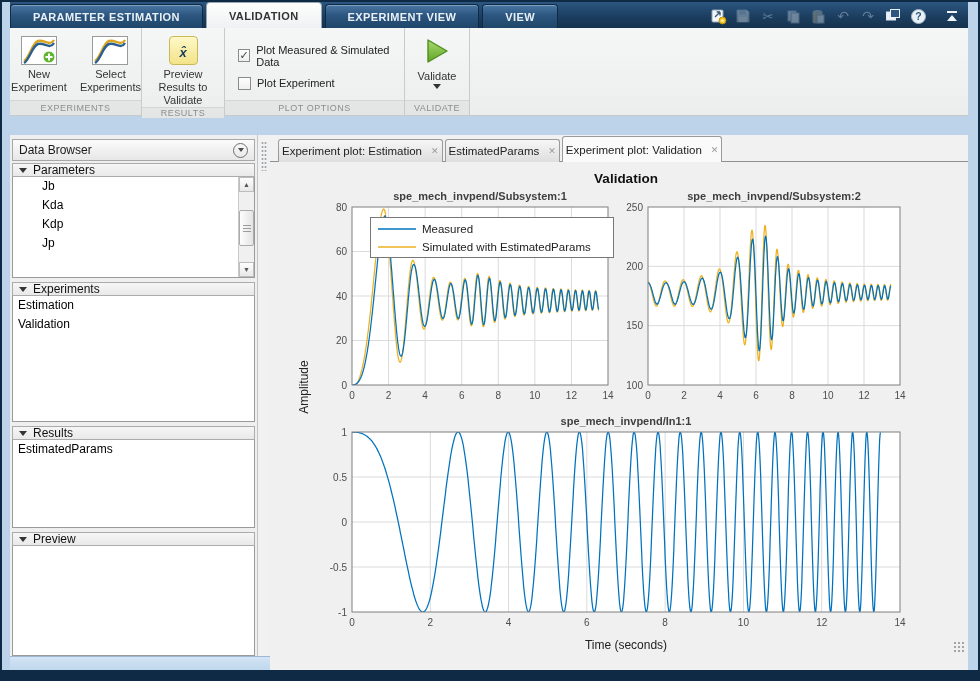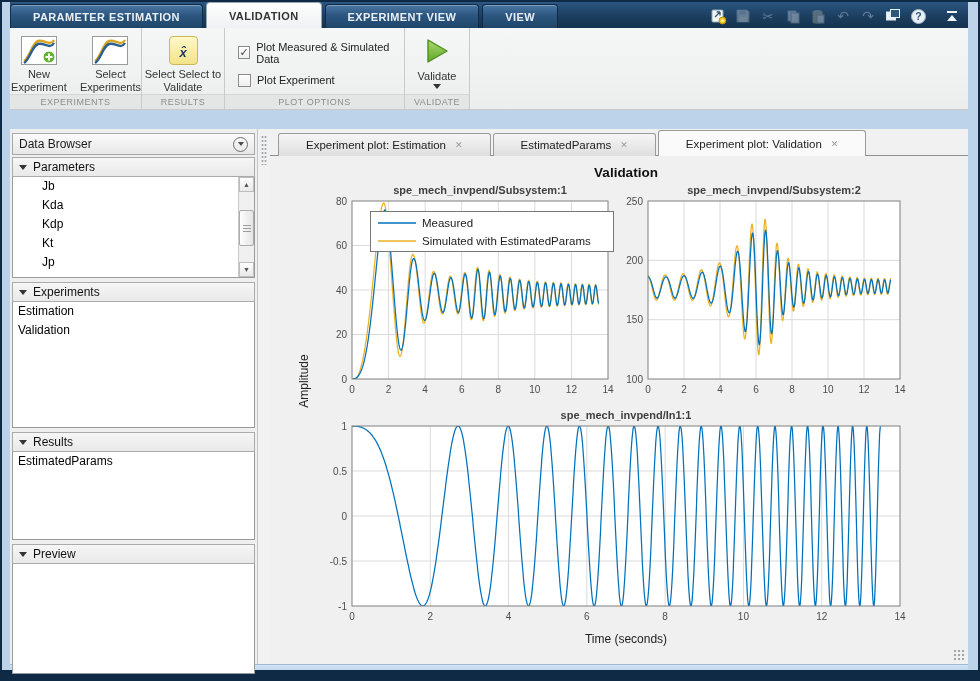--- a/index.html
+++ b/index.html
@@ -35,39 +35,39 @@
   .validate-btn { display:flex; flex-direction:column; align-items:center; gap:2px; padding-top:5px; }
   .validate-btn .blabel { font-size:11px; color:#333; }
   .caret { width:0; height:0; border-left:4px solid transparent; border-right:4px solid transparent; border-top:5px solid #333; }
 
   
   .main { height:535px; display:flex; background:#F1F1F1;margin-top:19px; }
   .sidebar { width:248px; background:#EFEFEF; padding:4px 2px 0 2px; border-right:1px solid #C5C5C5; }
   .db-header { height:22px; background:linear-gradient(180deg,#FBFBFB,#E7E7E7); border:1px solid #A8A8A8; display:flex; align-items:center; padding:0 6px; font-size:12px; color:#1A1A1A; margin-bottom:2px; }
   .db-menu { margin-left:auto; width:15px; height:15px; border:1px solid #6F6F6F; border-radius:50%; display:flex; align-items:center; justify-content:center; }
   .db-menu .tri { width:0; height:0; border-left:3px solid transparent; border-right:3px solid transparent; border-top:4px solid #4A4A4A; }
-  .sec-header { height:20px; background:linear-gradient(180deg,#F6F6F6,#E9E9E9); border:1px solid #ABABAB; display:flex; align-items:center; gap:6px; padding:0 6px; font-size:12px; color:#111; }
+  .sec-header { height:14px; background:linear-gradient(180deg,#F6F6F6,#E9E9E9); border:1px solid #ABABAB; display:flex; align-items:center; gap:6px; padding:0 6px; font-size:12px; color:#111; }
   .sec-header .tri { width:0; height:0; border-left:4px solid transparent; border-right:4px solid transparent; border-top:5px solid #333; }
   .sec-list { background:#FFF; border:1px solid #9A9A9A; border-top:none; overflow:hidden; position:relative; }
   .li { height:19px; line-height:19px; padding-left:5px; font-size:12px; color:#000; }
   .gap { height:4px; }
   .sb { position:absolute; right:0; top:0; bottom:0; width:16px; background:#F0F0F0; border-left:1px solid #C9C9C9; display:flex; flex-direction:column; }
   .sb .btn { height:15px; background:linear-gradient(180deg,#FDFDFD,#E8E8E8); border:1px solid #BDBDBD; display:flex; align-items:center; justify-content:center; font-size:7px; color:#555; }
   .sb .track { flex:1; position:relative; }
   .sb .thumb { position:absolute; left:0; right:0; top:18px; height:36px; background:linear-gradient(90deg,#FDFDFD,#E4E4E4); border:1px solid #ABABAB; border-radius:2px; display:flex; flex-direction:column; align-items:center; justify-content:center; gap:2px; }
   .sb .thumb i { display:block; width:8px; height:1px; background:#9B9B9B; }
 
   .splitter { width:12px; position:relative; background:#F1F1F1; }
   .splitter .grip { position:absolute; top:6px; left:3px; width:6px; height:30px;
       background-image:radial-gradient(#9FA6AC 1px, transparent 1.1px); background-size:3px 4px; }
 
   .docarea { flex:1; position:relative; background:#F1F1F1; }
   .doctabs { height:27px; position:relative; display:flex; align-items:flex-end; padding-left:8px; }
   .doctabs .baseline { position:absolute; left:0; right:0; bottom:0; height:1px; background:#8F8F8F; }
-  .dtab { height:23px; padding:0 27px; margin-right:2px; display:flex; align-items:center; gap:9px; font-size:11.5px; color:#222;
+  .dtab { height:23px; padding:0 3px; margin-right:2px; display:flex; align-items:center; gap:9px; font-size:11.5px; color:#222;
           border:1px solid #9A9A9A; border-bottom:none; border-radius:3px 3px 0 0; background:linear-gradient(180deg,#F6F6F6,#DEDEDE); position:relative; z-index:1; }
   .dtab.active { background:#FAFAFA; height:26px; z-index:3; }
   .dtab .x { font-size:9px; color:#9A9A9A; }
 
   .figwrap { position:absolute; left:0; top:27px; width:698px; height:508px; background:#F0F0F0; }
   .resize-grip { position:absolute; right:3px; bottom:3px; width:12px; height:12px;
       background-image:radial-gradient(#A5A5A5 1.2px, transparent 1.4px); background-size:4px 4px; }
 
   .statusbar { height:17px; background:linear-gradient(180deg,#D3E4F5,#BFD7ED); border-top:1px solid #9FB9D4; }
 
@@ -169,21 +169,21 @@
     </div>
 
     <div class="rgroup" style="width:83px;">
       <div class="content">
         <div class="bigbtn" style="width:78px;">
           <span style="width:29px;height:29px;border-radius:4px;background:linear-gradient(180deg,#FFF8C8,#F3E388);border:1px solid #C9B957;display:flex;align-items:center;justify-content:center;">
             <svg width="22" height="22" viewBox="0 0 22 22">
                   <text x="11" y="16.5" text-anchor="middle" font-size="13" font-style="italic" font-weight="bold" fill="#1A3A5C" font-family="Liberation Serif, serif">x̂</text>
                 </svg>
           </span>
-          <span class="blabel">Select Select to Validate</span>
+          <span class="blabel">Preview Results to Validate</span>
         </div>
       </div>
       <div class="glabel">RESULTS</div>
     </div>
 
     <div class="rgroup" style="width:180px;">
       <div class="content chk-col">
         <div class="chkrow">
           <span class="chkbox">✓</span>
           <span>Plot Measured &amp; Simulated Data</span>
@@ -230,21 +230,20 @@
       </div>
 
       <div class="sec-header">
         <span class="tri"></span>
         <span>Parameters</span>
       </div>
       <div class="sec-list" style="height:101px;padding-left:24px;">
         <div class="li">Jb</div>
         <div class="li">Kda</div>
         <div class="li">Kdp</div>
-        <div class="li">Kt</div>
         <div class="li">Jp</div>
         <div class="sb">
           <span class="btn">▲</span>
           <span class="track">
                 <span class="thumb">
                   <i></i>
                   <i></i>
                   <i></i>
                 </span>
               </span>

